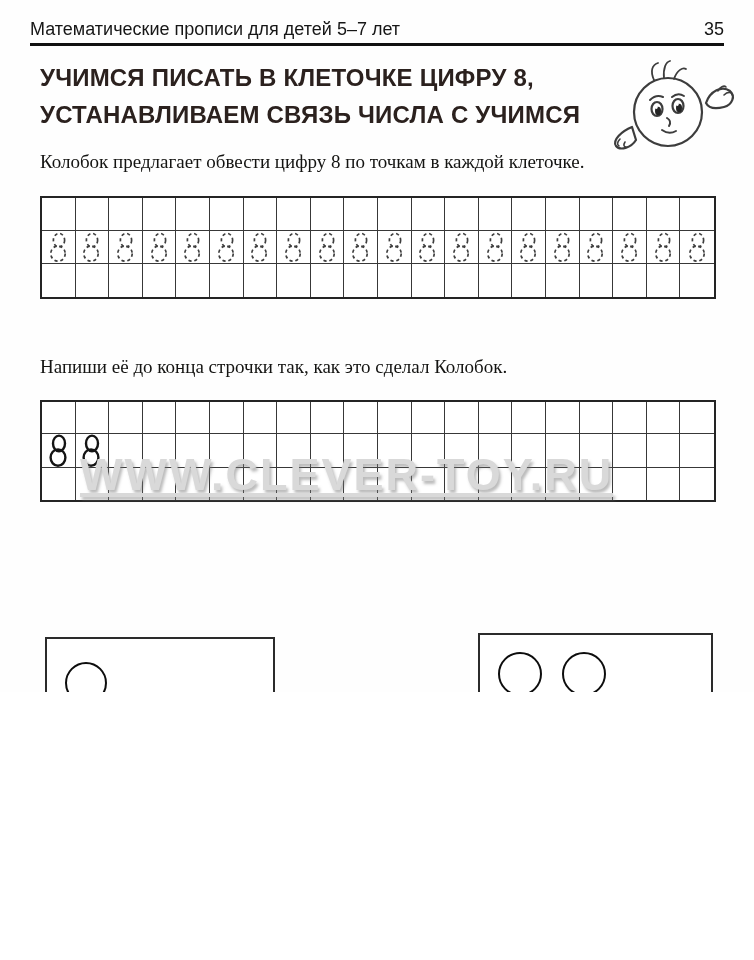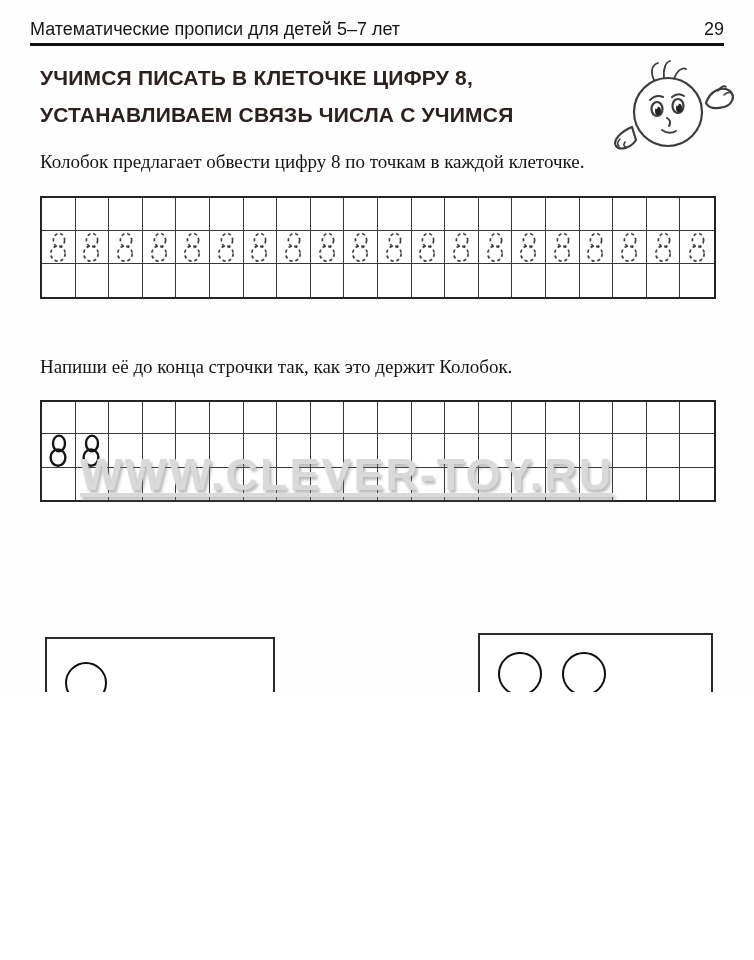--- a/index.html
+++ b/index.html
@@ -5,21 +5,21 @@
   html,body{margin:0;padding:0;background:#ffffff;}
   .page{position:relative;width:754px;height:692px;background:#fefefe;overflow:hidden;
         font-family:"Liberation Sans",sans-serif;color:var(--body-text,#1c1c1a);}
 
   
   .hdr{position:absolute;left:30px;top:19px;width:694px;display:flex;justify-content:space-between;
        font-size:18px;color:#161616;}
   .hdr-rule{position:absolute;left:30px;top:43px;width:694px;height:2.5px;background:#101010;}
 
   
-  .lesson-title{position:absolute;left:40px;top:59px;font-weight:bold;font-size:21px;
+  .lesson-title{position:absolute;left:40px;top:59px;font-weight:bold;font-size:24px;
                 line-height:37px;letter-spacing:.2px;color:var(--title-text,#2b211e);}
 
   
   .instr{position:absolute;left:40px;font-family:Liberation Serif, serif;font-size:19px;
          color:#141412;line-height:28px;}
 
   
   .ruled-grid{position:absolute;left:40px;width:676px;display:grid;grid-template-rows:repeat(3,1fr);
               border:2px solid #242424;box-sizing:border-box;background:#fff;}
   .cell{border-right:1.5px solid var(--grid-line,#383838);border-bottom:1.5px solid var(--grid-line,#383838);
@@ -38,21 +38,21 @@
 
   .bottom-bar{position:absolute;left:28px;top:950px;width:726px;height:7px;background:var(--bottom-bar,#4e7cb7);}
 </style>
 </head>
 <body>
 
 <div class="page">
 
   <div class="hdr">
     <span>Математические прописи для детей 5–7 лет</span>
-    <span>29</span>
+    <span>35</span>
   </div>
   <div class="hdr-rule"></div>
 
   <div class="lesson-title">
     <div>УЧИМСЯ ПИСАТЬ В КЛЕТОЧКЕ ЦИФРУ 8,</div>
     <div>УСТАНАВЛИВАЕМ СВЯЗЬ ЧИСЛА С УЧИМСЯ</div>
   </div>
 
   <svg class="fig" style="left:598px;top:55px" width="145" height="105" viewBox="0 0 145 105">
     <g fill="#fff" stroke="#3d3d3d" stroke-width="2.2" stroke-linecap="round" stroke-linejoin="round">
@@ -230,21 +230,21 @@
       <div class="cell" style="border-bottom: none;"></div>
       <div class="cell" style="border-bottom: none;"></div>
       <div class="cell" style="border-bottom: none;"></div>
       <div class="cell" style="border-bottom: none;"></div>
       <div class="cell" style="border-bottom: none;"></div>
       <div class="cell" style="border-bottom: none;"></div>
       <div class="cell" style="border-bottom: none;"></div>
       <div class="cell" style="border-right: none; border-bottom: none;"></div>
     </div>
 
-  <div class="instr" style="top:353px">Напиши её до конца строчки так, как это держит Колобок.</div>
+  <div class="instr" style="top:353px">Напиши её до конца строчки так, как это сделал Колобок.</div>
   <div id="write-grid" class="ruled-grid" style="top: 400px; height: 102px; grid-template-columns: repeat(20, 1fr);">
       <div class="cell"></div>
       <div class="cell"></div>
       <div class="cell"></div>
       <div class="cell"></div>
       <div class="cell"></div>
       <div class="cell"></div>
       <div class="cell"></div>
       <div class="cell"></div>
       <div class="cell"></div>

